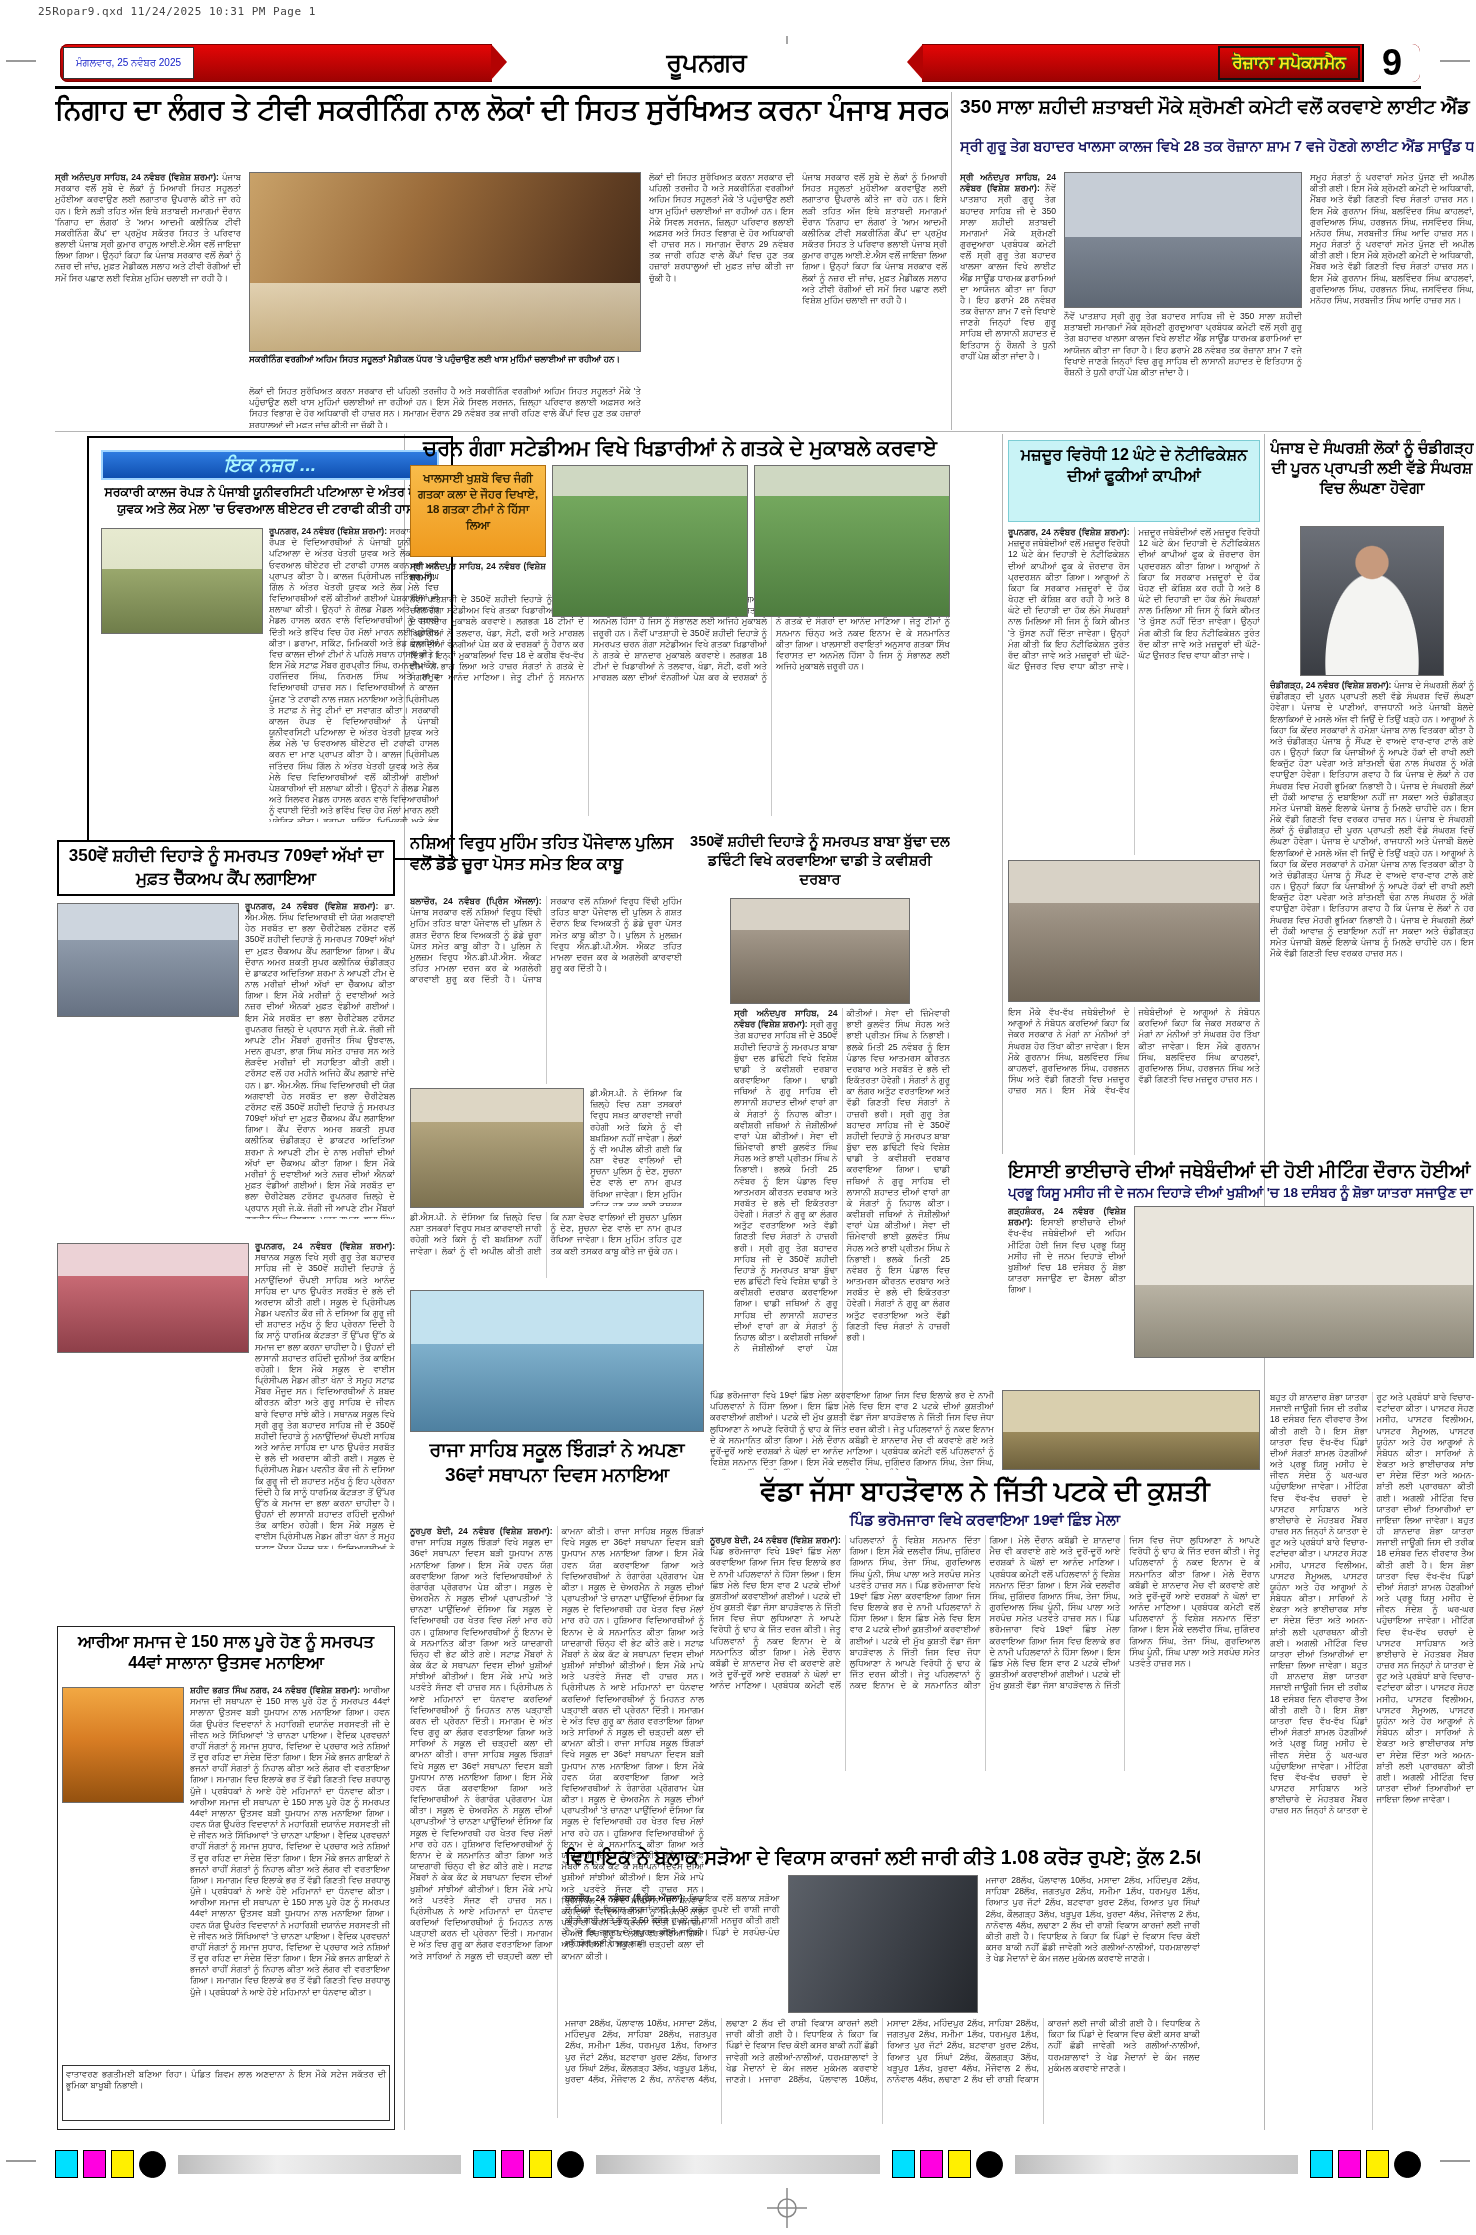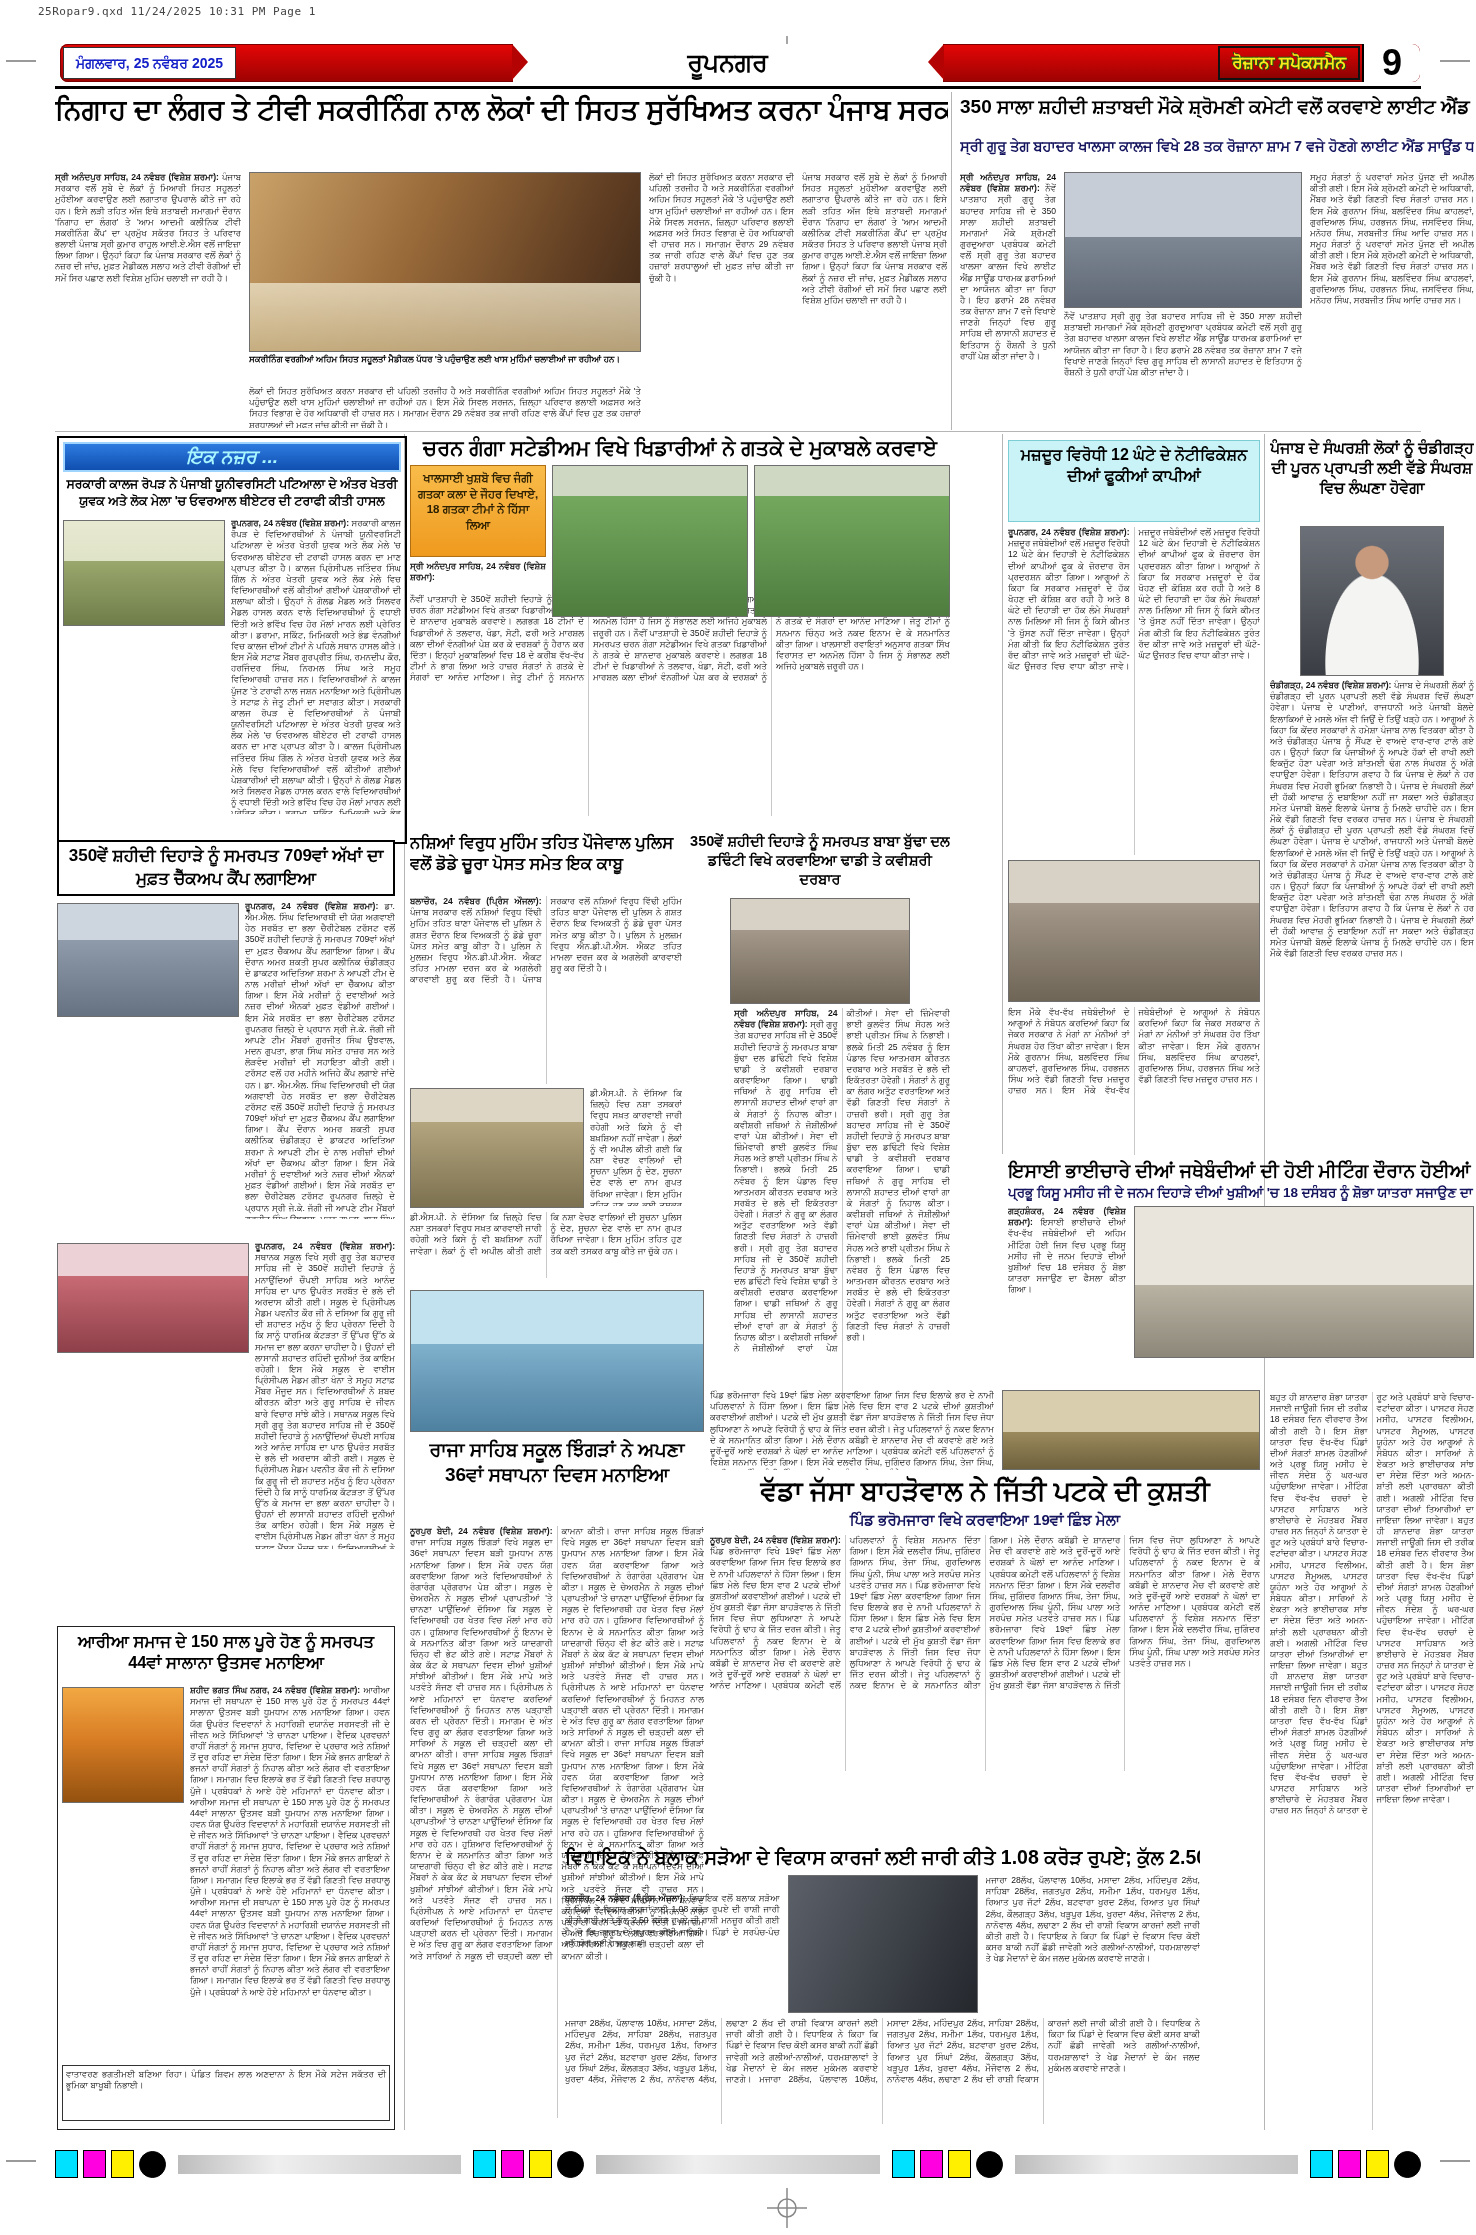--- a/index.html
+++ b/index.html
@@ -36,35 +36,35 @@
   .p-police{background:linear-gradient(#ddd6c4 0%,#ddd6c4 28%,#b3a57e 28%,#7c7150 100%);}
   .p-dal{background:linear-gradient(#d8d2c6 0%,#d8d2c6 30%,#a3988a 30%,#6f6557 100%);}
   .p-school{background:linear-gradient(#ecd2d6 0%,#ecd2d6 30%,#c86a74 30%,#8e3f49 100%);}
   .p-table{background:linear-gradient(#c3e2ef 0%,#c3e2ef 38%,#7fb0cc 38%,#4e80a0 100%);}
   .p-field{background:linear-gradient(#d9cfae 0%,#d9cfae 52%,#9b8a5c 52%,#6e613d 100%);}
   .p-cheque{background:linear-gradient(115deg,#5c6169,#3a3e45 60%,#24272c 100%);}
   .p-meeting{background:linear-gradient(#e9e5dc 0%,#e9e5dc 52%,#b9b3a4 52%,#8c8778 100%);}
   .p-arya{background:linear-gradient(#f2a843 0%,#d87d24 45%,#94510f 100%);}
   
   .masthead{display:flex;align-items:stretch;background:linear-gradient(#e60606,#9c0202);border-radius:8px;box-shadow:0 0 0 1px #7d0000 inset;}
-  .m-date{margin:3px;background:#fff;border:1px solid #333;color:#1520c8;font-weight:bold;font-size:14px;
+  .m-date{margin:3px;background:#fff;border:1px solid #333;color:#1520c8;font-weight:normal;font-size:10px;
           display:flex;align-items:center;padding:2px 12px;white-space:nowrap;}
   .m-flex{flex:1;}
   .m-city{background:#fff;display:flex;align-items:center;justify-content:center;width:430px;
           font-size:25px;font-weight:800;color:#000;position:relative;}
   .m-city:before,.m-city:after{content:"";position:absolute;top:0;width:0;height:0;border-top:18px solid transparent;border-bottom:18px solid transparent;}
   .m-city:before{left:-1px;border-left:16px solid #b30303;}
   .m-city:after{right:-1px;border-right:16px solid #b30303;}
   .m-brand{margin:2px;border:2px solid #111;background:linear-gradient(#d80404,#8e0202);color:#ffe81a;
            font-weight:800;font-size:17px;display:flex;align-items:center;padding:0 12px;white-space:nowrap;
            text-shadow:1px 1px 0 #1c5c12,-1px -1px 0 #1c5c12;}
   .m-nine{background:#fff;width:56px;display:flex;align-items:center;justify-content:center;
           font-size:36px;font-weight:800;color:#000;border-left:2px solid #000;border-radius:0 8px 8px 0;}
   
-  .iknazar{border:2px solid #000;padding:4px;}
+  .iknazar{border:2px solid #000;padding:12px;margin-left:30px;}
   .ik-title{background:linear-gradient(#2e7be0,#0f4fb0);border:2px solid #9fd4ff;color:#aaf6ff;
             font-style:italic;font-weight:800;font-size:19px;text-align:center;padding:2px 0;}
   .kicker{background:linear-gradient(#f9bc4a,#ef9a1e);border:1px solid #b06f12;color:#2f2203;
           font-weight:bold;font-size:11.5px;line-height:1.35;padding:5px;text-align:center;overflow:hidden;}
   .cyanhead{background:#c9f3f6;border:1px solid #7ccdd4;color:#000;font-weight:800;text-align:center;
             padding:4px 3px;overflow:hidden;}
   
   .footer-strip{display:flex;align-items:center;gap:12px;}
   .cmyk{display:flex;align-items:center;gap:5px;}
   .sw{width:21px;height:26px;border:1px solid #000;}

